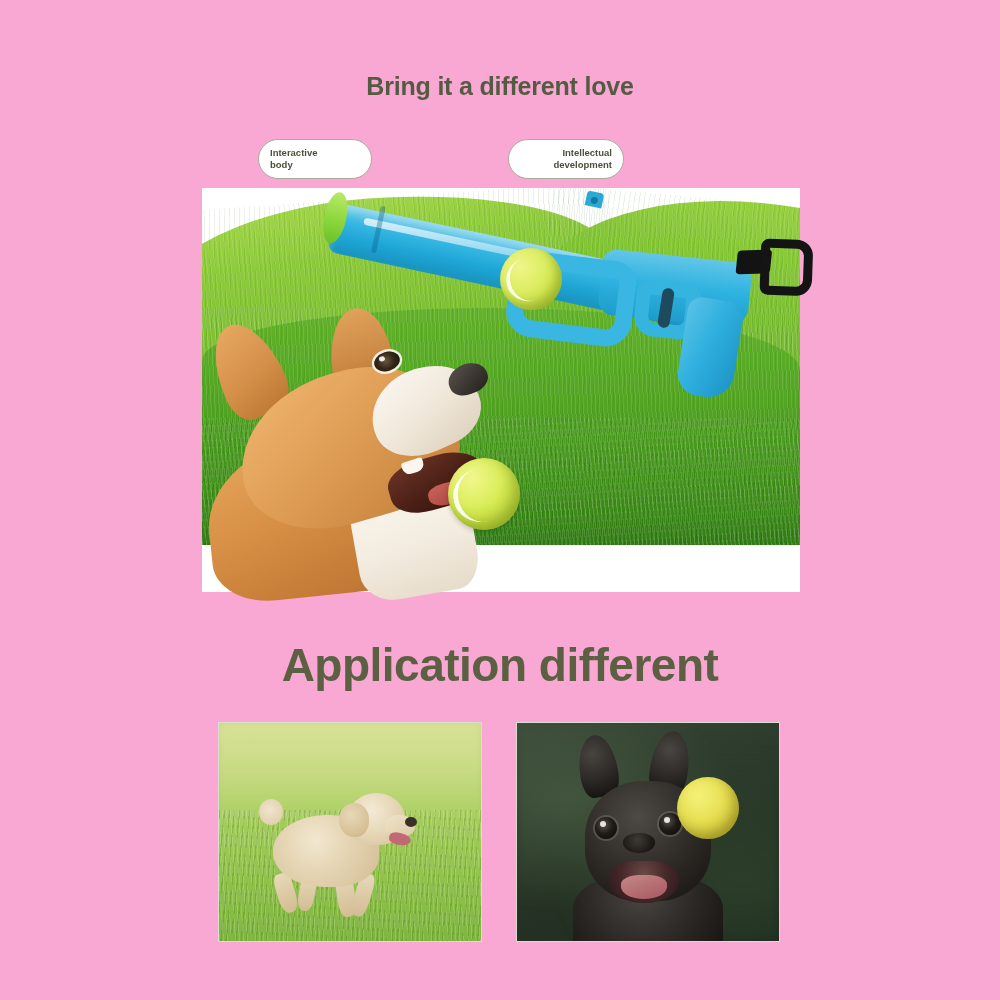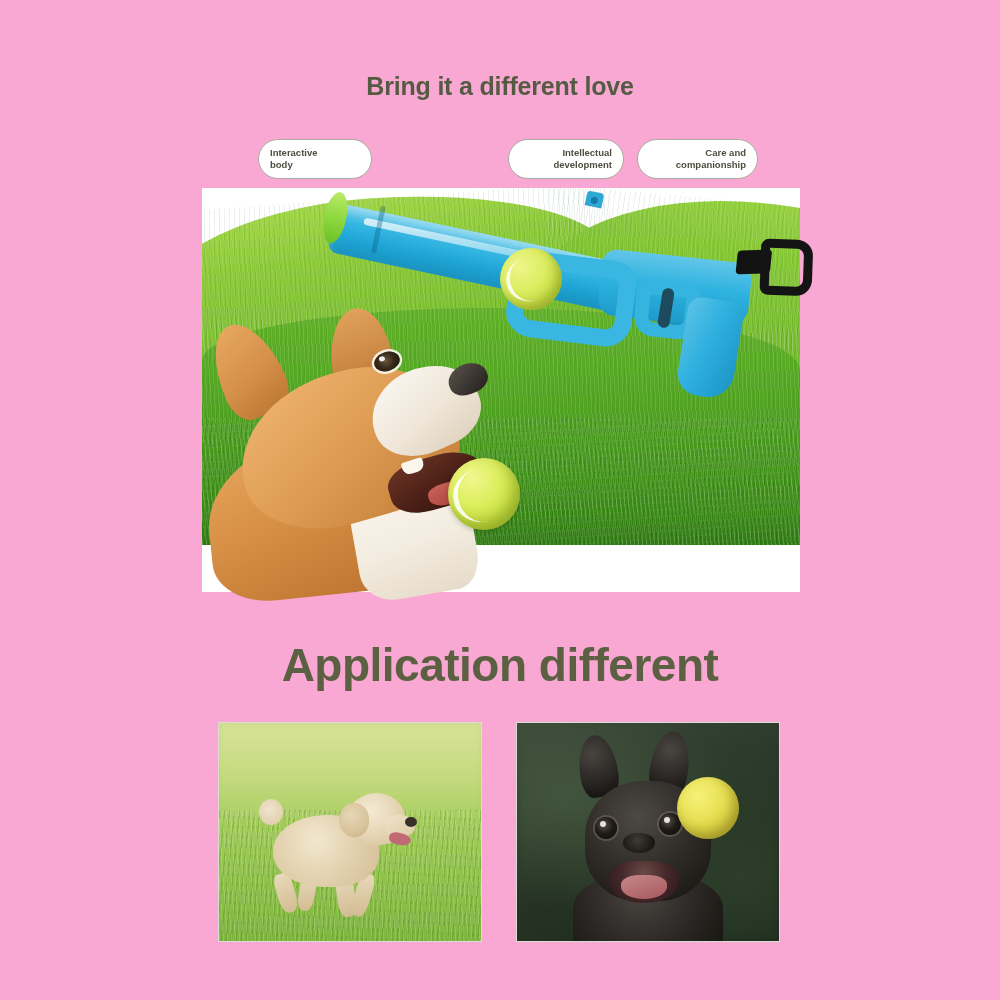--- a/index.html
+++ b/index.html
@@ -686,24 +686,20 @@
       <span class="pill-text">Interactive
 body</span>
     </div>
 
 
     <div class="pill pill-2 align-right">
       <span class="pill-text">Intellectual
 development</span>
     </div>
 
-    <div class="pill pill-3 align-right">
-      <span class="pill-text">Care and
-companionship</span>
-    </div>
 
   </div>
 
   <div class="hero">
     <div class="hero-sky"></div>
 
     <div class="hero-grass">
       <div class="hill-left">
         <div class="grass-texture"></div>
       </div>

